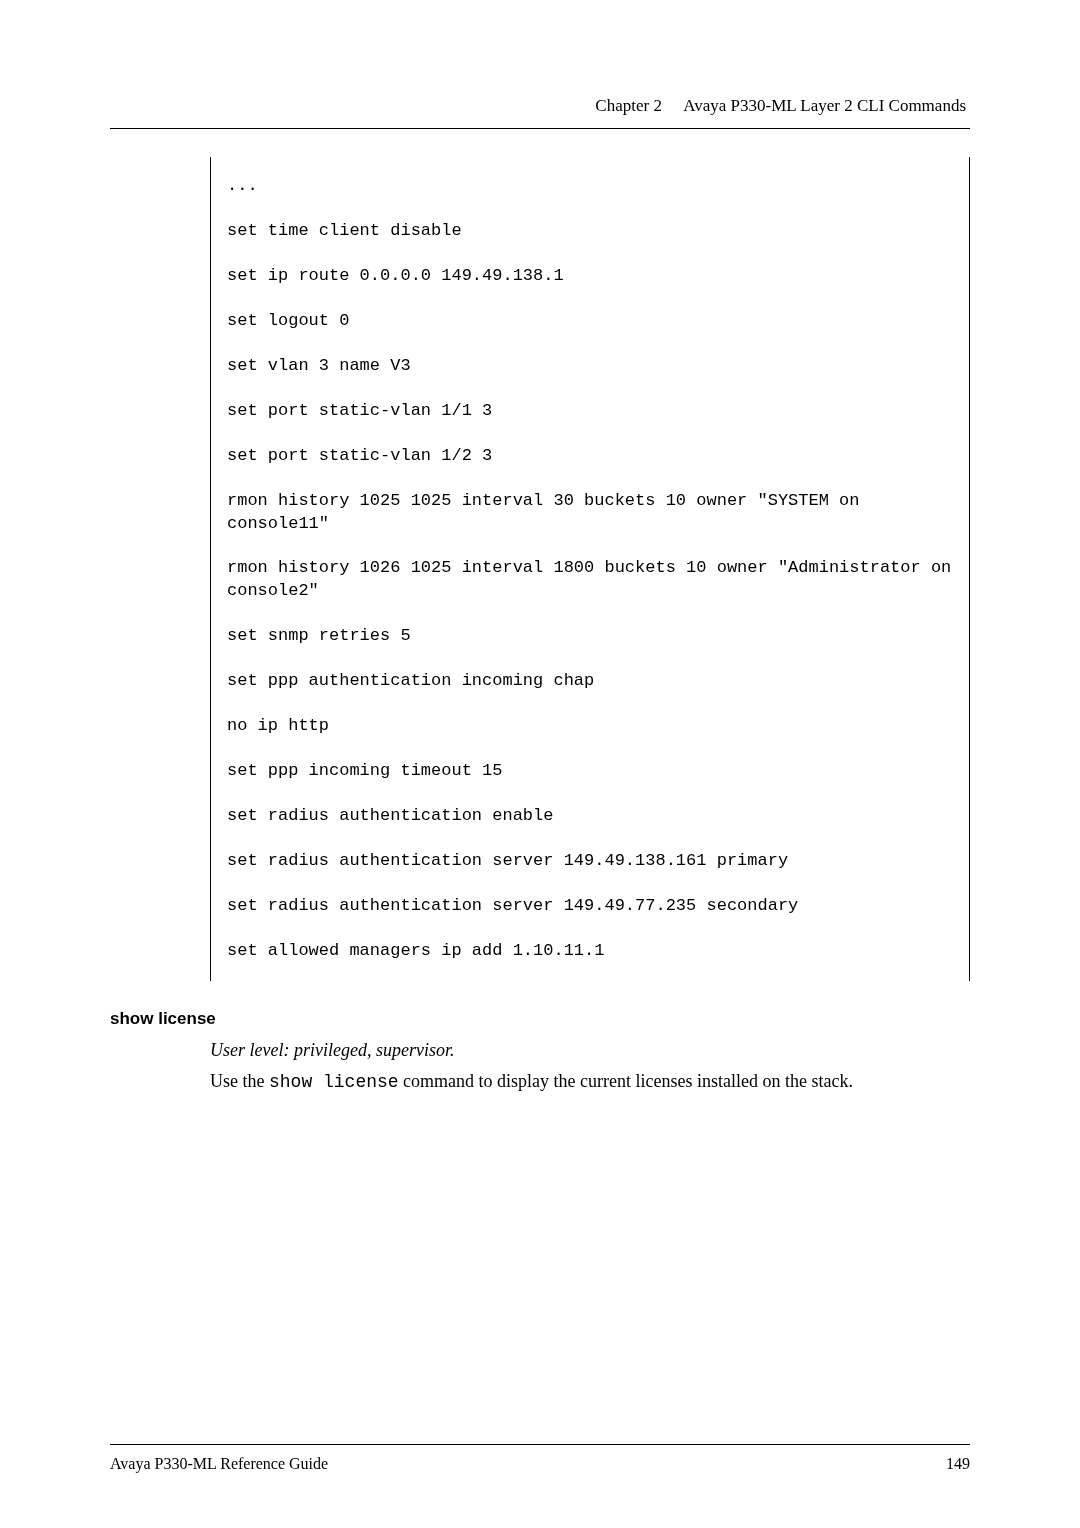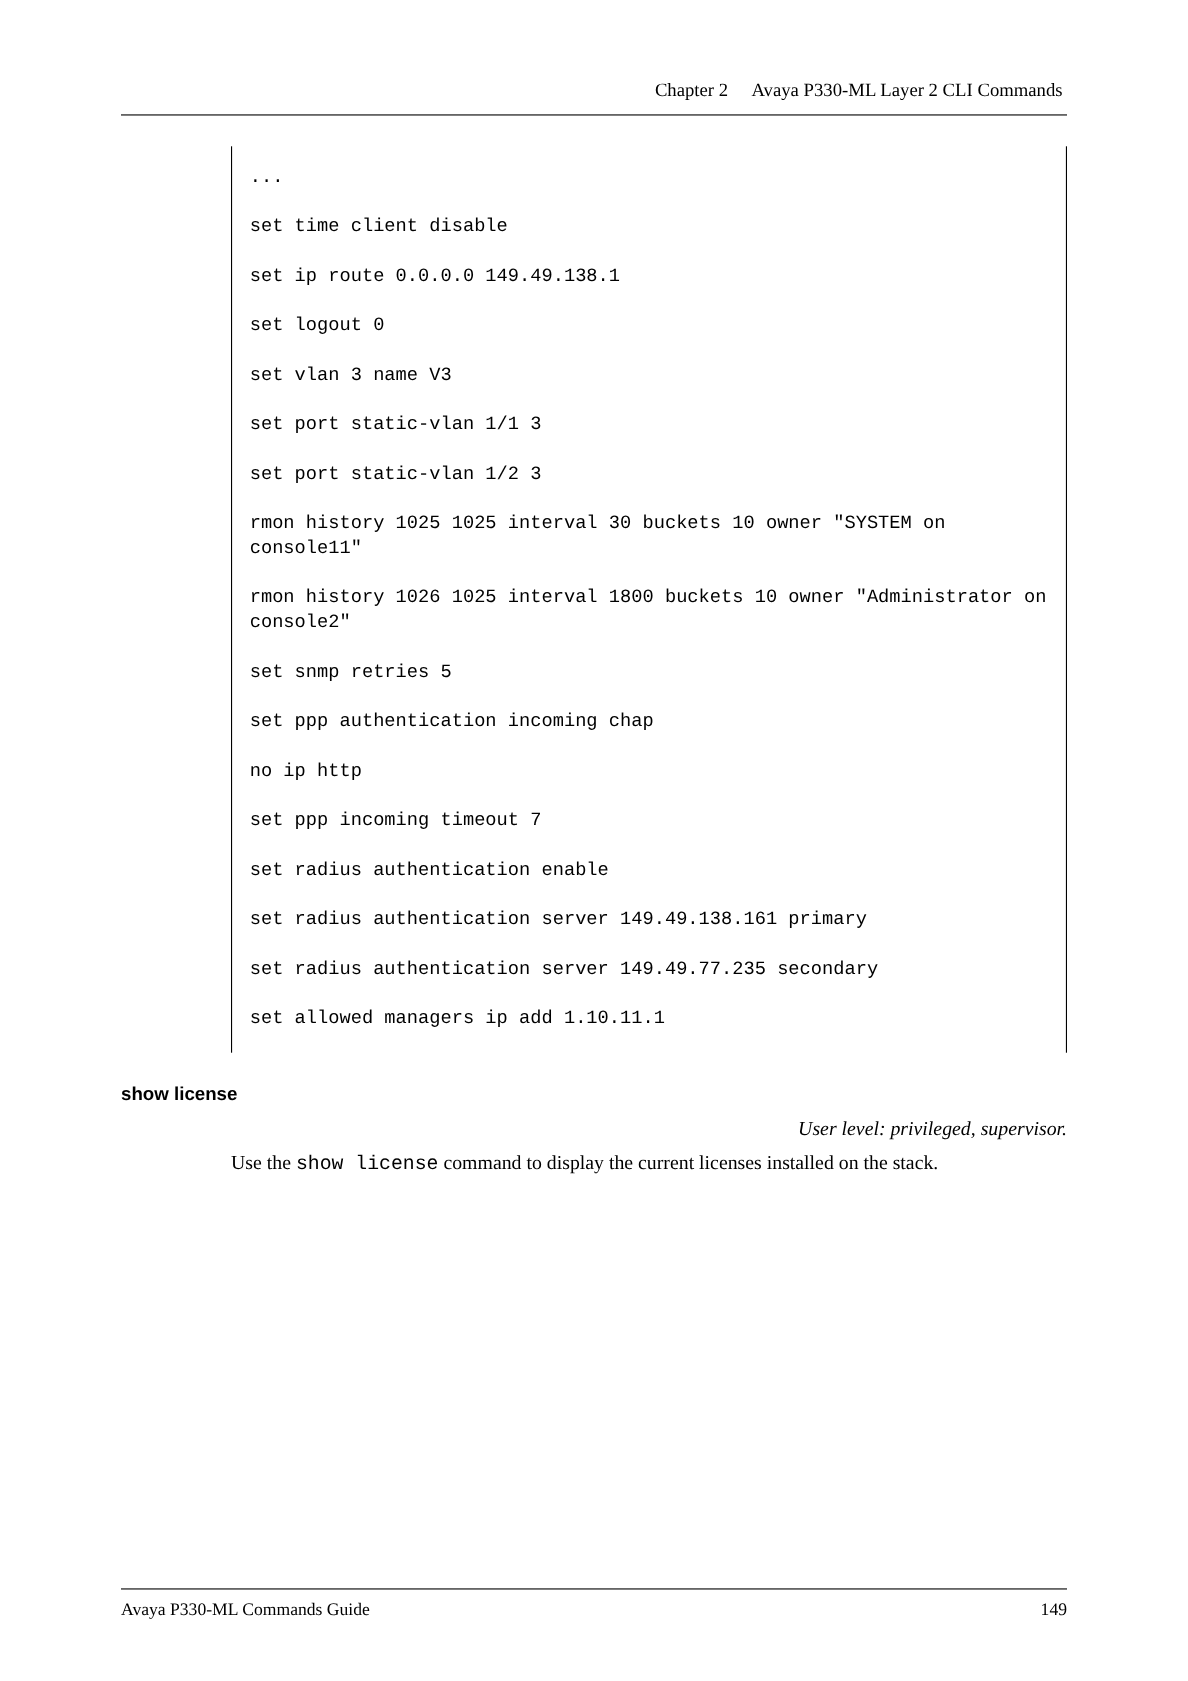--- a/index.html
+++ b/index.html
@@ -7,21 +7,21 @@
     margin: 0;
     padding: 0;
     background: #fff;
     font-family: Georgia, 'Times New Roman', serif;
     width: 1080px;
     height: 1528px;
     position: relative;
     color: #000;
   }
   .page {
-    padding: 72px 110px 60px 110px;
+    padding: 96px 110px 60px 110px;
     height: 100%;
     position: relative;
   }
   .header {
     text-align: right;
     font-size: 17px;
     margin-bottom: 12px;
     padding-right: 4px;
   }
   .header-rule {
@@ -46,21 +46,21 @@
     font-weight: bold;
     font-size: 17px;
     margin: 28px 0 8px 0;
   }
   .body-text {
     margin-left: 100px;
     font-size: 18px;
     line-height: 1.5;
   }
   .body-text p { margin: 0 0 4px 0; }
-  .italic { font-style: italic; text-align: right; }
+  .italic { font-style: italic; }
   .mono { font-family: 'Courier New', Courier, monospace; }
   .footer {
     position: absolute;
     left: 110px;
     right: 110px;
     bottom: 55px;
   }
   .footer-rule {
     border: none;
     border-top: 1px solid #000;
@@ -88,37 +88,37 @@
     <div class="code-line">set ip route 0.0.0.0 149.49.138.1</div>
     <div class="code-line">set logout 0</div>
     <div class="code-line">set vlan 3 name V3</div>
     <div class="code-line">set port static-vlan 1/1 3</div>
     <div class="code-line">set port static-vlan 1/2 3</div>
     <div class="code-line">rmon history 1025 1025 interval 30 buckets 10 owner "SYSTEM on console11"</div>
     <div class="code-line">rmon history 1026 1025 interval 1800 buckets 10 owner "Administrator on console2"</div>
     <div class="code-line">set snmp retries 5</div>
     <div class="code-line">set ppp authentication incoming chap</div>
     <div class="code-line">no ip http</div>
-    <div class="code-line">set ppp incoming timeout 7</div>
+    <div class="code-line">set ppp incoming timeout 15</div>
     <div class="code-line">set radius authentication enable</div>
     <div class="code-line">set radius authentication server 149.49.138.161 primary</div>
     <div class="code-line">set radius authentication server 149.49.77.235 secondary</div>
     <div class="code-line">set allowed managers ip add 1.10.11.1</div>
   </div>
 
   <div class="section-heading">show license</div>
 
   <div class="body-text">
     <p class="italic">User level: privileged, supervisor.</p>
     <p>
       <span>Use the </span><span class="mono">show license</span><span> command to display the current licenses installed on the stack.</span>
     </p>
   </div>
 
   <div class="footer">
     <hr class="footer-rule">
     <div class="footer-row">
-      <span>Avaya P330-ML Commands Guide</span>
+      <span>Avaya P330-ML Reference Guide</span>
       <span>149</span>
     </div>
   </div>
 
 </div>
 
 </body></html>

